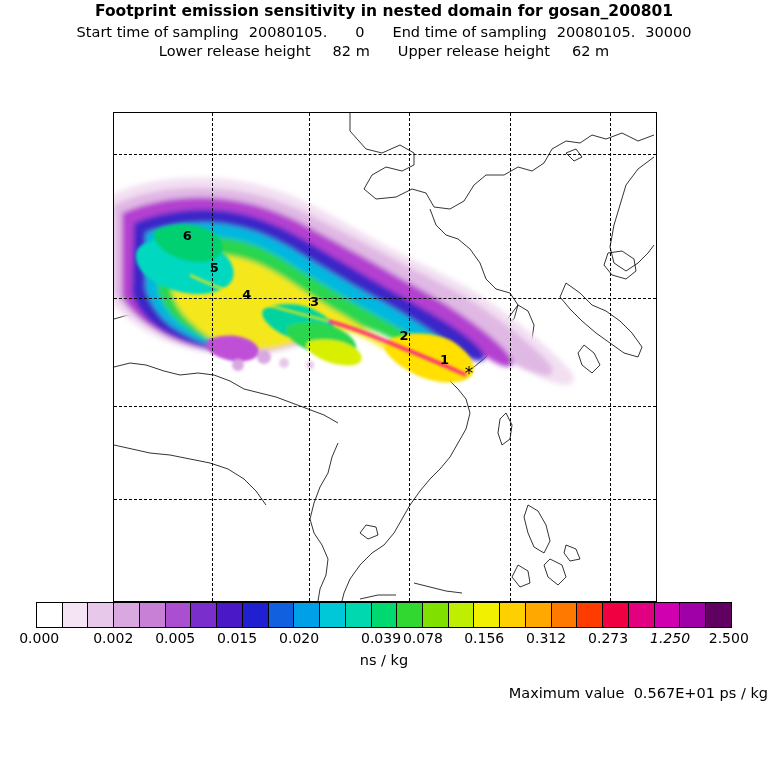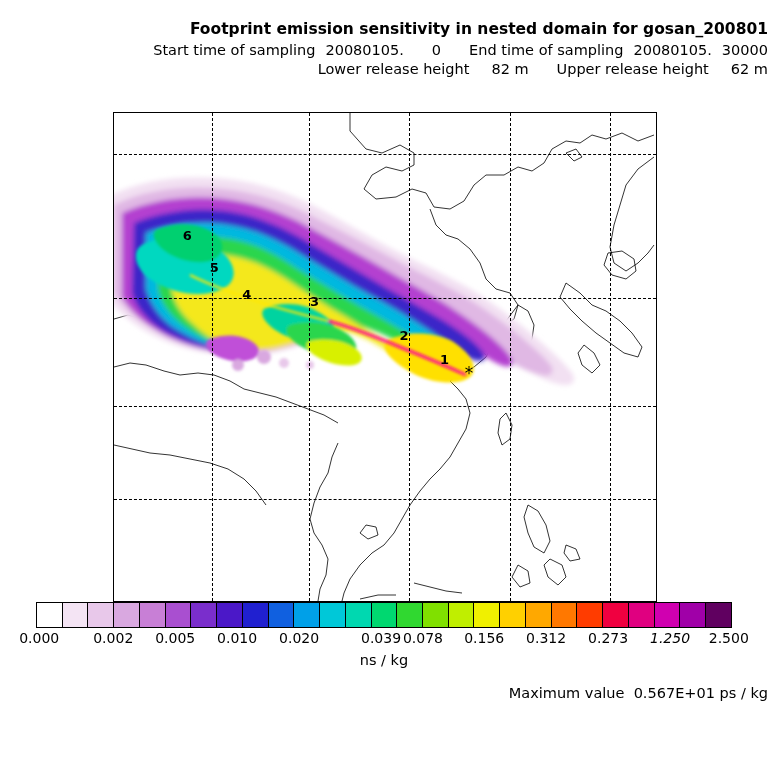--- a/index.html
+++ b/index.html
@@ -14,22 +14,22 @@
     color: #000000;
     overflow: hidden;
     position: relative;
   }
   .page {
     position: relative;
     width: 768px;
     height: 768px;
   }
   .title-block {
-    text-align: right;
-    padding-top: 20px;
+    text-align: center;
+    padding-top: 2px;
   }
   .main-title {
     font-size: 15.5px;
     font-weight: bold;
     letter-spacing: 0px;
     margin-bottom: 4px;
   }
   .subline {
     font-size: 14.5px;
     margin-bottom: 3px;
@@ -318,21 +318,21 @@
       <div class="cbar-cell" style="background: rgb(224, 0, 128);"></div>
       <div class="cbar-cell" style="background: rgb(208, 0, 176);"></div>
       <div class="cbar-cell" style="background: rgb(160, 0, 168);"></div>
       <div class="cbar-cell" style="background: rgb(96, 0, 96);"></div>
     </div>
 
   <div class="cbar-labels" id="colorbar-labels">
       <div class="cbar-label" style="left: 36px; transform: translateX(-42%);">0.000</div>
       <div class="cbar-label" style="left: 113.256px;">0.002</div>
       <div class="cbar-label" style="left: 175.2px;">0.005</div>
-      <div class="cbar-label" style="left: 237.144px;">0.010</div>
+      <div class="cbar-label" style="left: 237.144px;">0.015</div>
       <div class="cbar-label" style="left: 299.088px;">0.020</div>
       <div class="cbar-label" style="left: 361.032px; margin-left: 20px;">0.039</div>
       <div class="cbar-label" style="left: 422.976px;">0.078</div>
       <div class="cbar-label" style="left: 484.224px;">0.156</div>
       <div class="cbar-label" style="left: 546.168px;">0.312</div>
       <div class="cbar-label" style="left: 608.112px;">0.273</div>
       <div class="cbar-label" style="left: 670.056px; font-style: italic;">1.250</div>
       <div class="cbar-label" style="left: 732px; transform: translateX(-58%);">2.500</div>
     </div>
 

